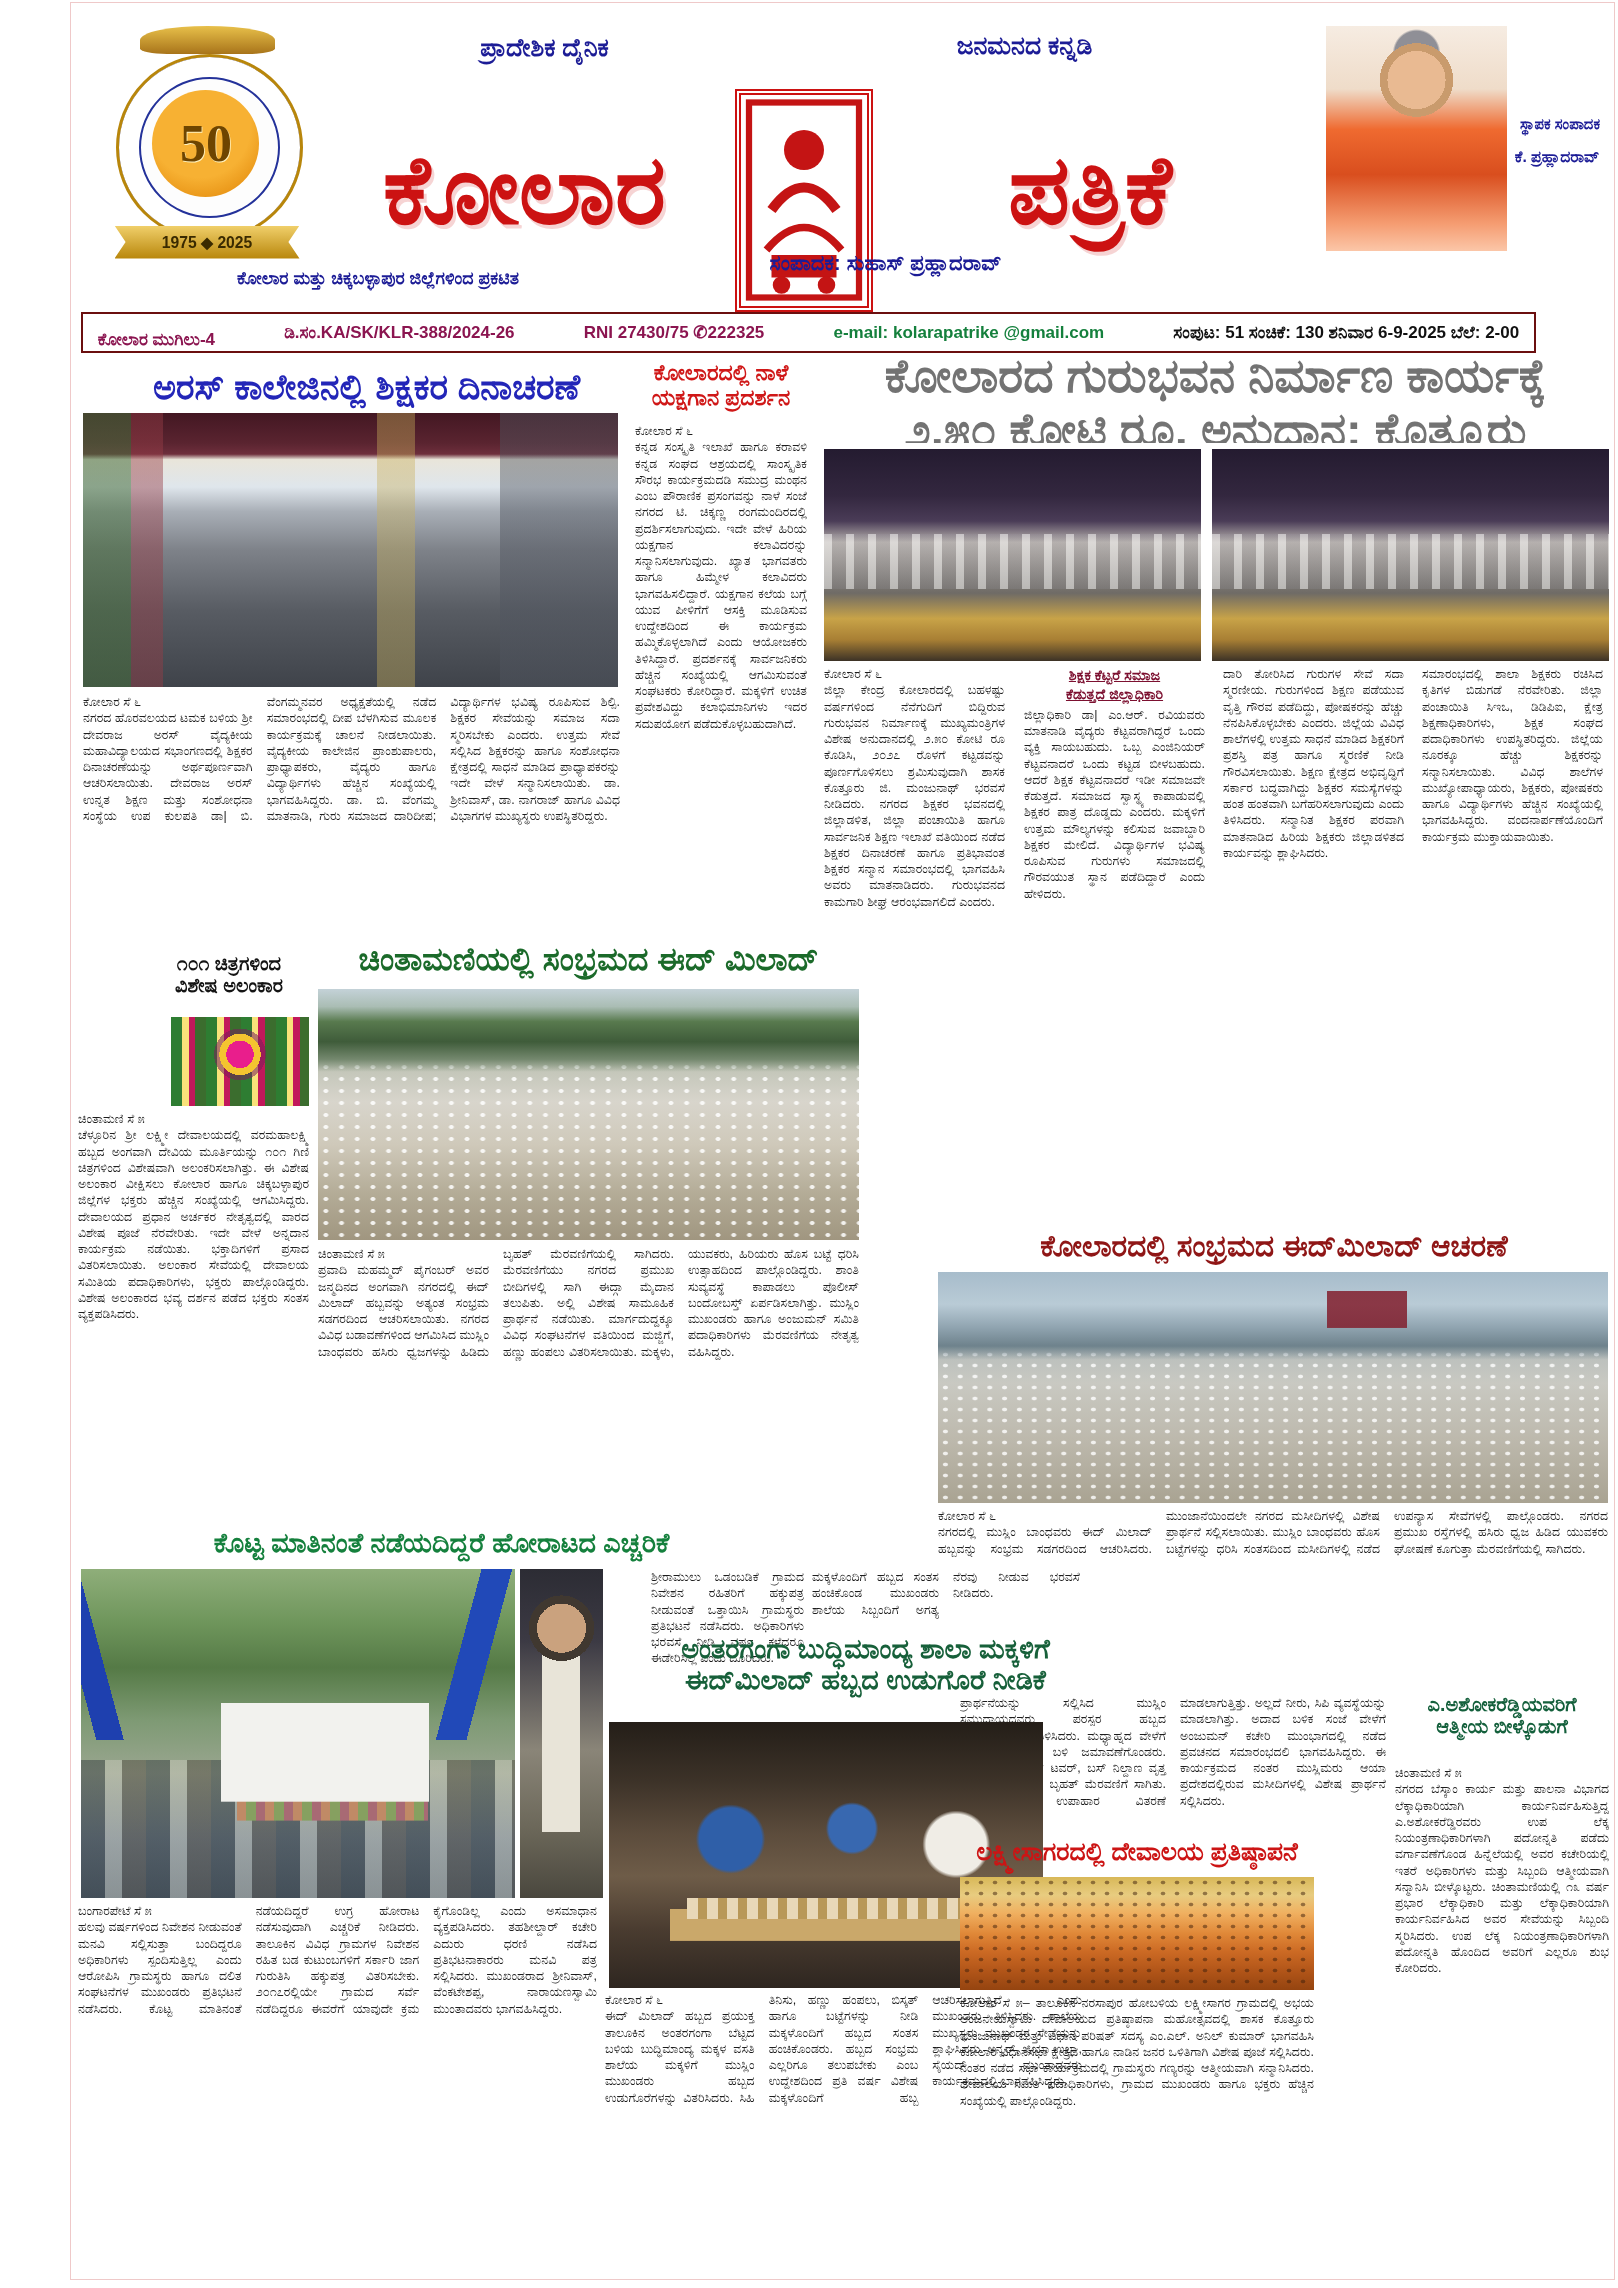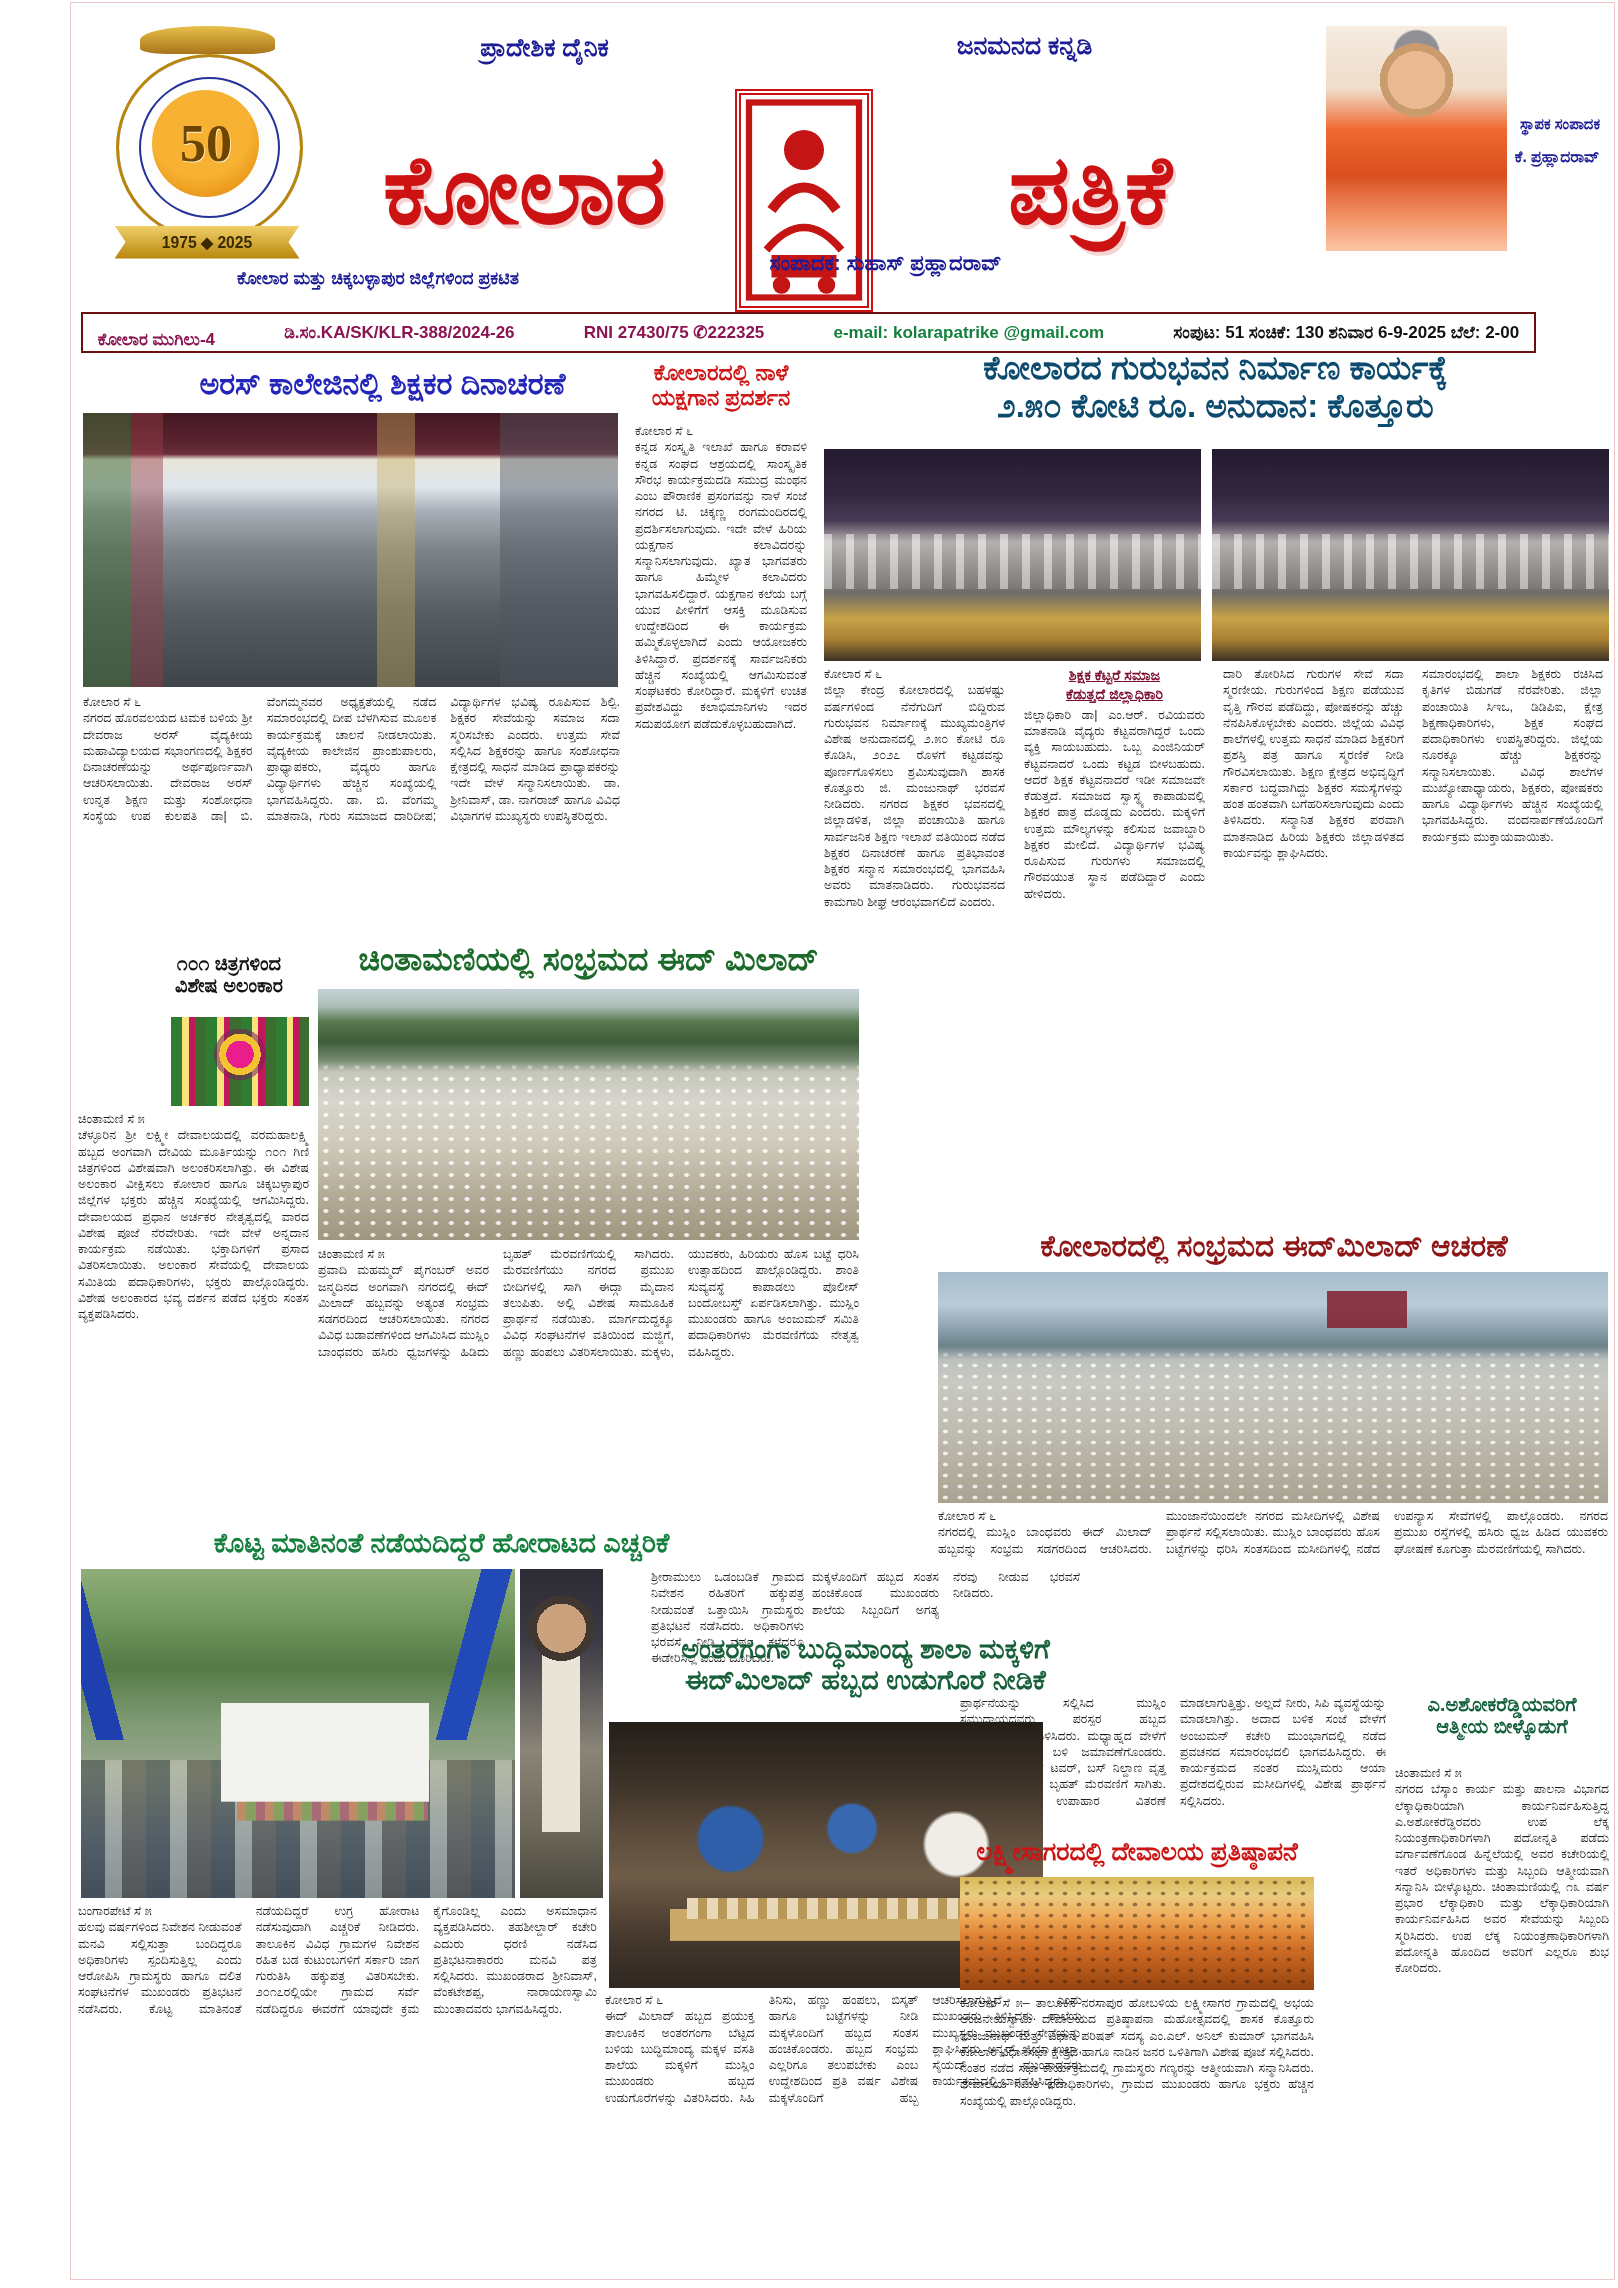--- a/index.html
+++ b/index.html
@@ -138,31 +138,31 @@
 
   <div class="abs" style="left:81px;top:312px;width:1455px;height:41px;border:2.8px solid #6b0f0f;box-sizing:border-box;
               display:flex;align-items:center;justify-content:space-between;padding:0 14.8px;font-size:17px;font-weight:bold;background:#fff;">
     <span style="color:#8b1550;margin-top:14px;">ಕೋಲಾರ ಮುಗಿಲು-4</span>
     <span style="color:#8b1550;">ಡಿ.ಸಂ.KA/SK/KLR-388/2024-26</span>
     <span style="color:#8b1550;">RNI 27430/75 ✆222325</span>
     <span style="color:#15803d;">e-mail: kolarapatrike @gmail.com</span>
     <span style="color:#111;">ಸಂಪುಟ: 51 ಸಂಚಿಕೆ: 130 ಶನಿವಾರ 6-9-2025 ಬೆಲೆ: 2-00</span>
   </div>
 
-  <div class="abs hl" style="left:100px;top:367px;width:565px;height:42px;font-size:30px;color:#2326b8;">ಅರಸ್ ಕಾಲೇಜಿನಲ್ಲಿ ಶಿಕ್ಷಕರ ದಿನಾಚರಣೆ</div>
+  <div class="abs hl" style="left:84px;top:367px;width:565px;height:42px;font-size:35px;color:#2326b8;">ಅರಸ್ ಕಾಲೇಜಿನಲ್ಲಿ ಶಿಕ್ಷಕರ ದಿನಾಚರಣೆ</div>
   <div class="abs photo ph-a" style="left:83px;top:413px;width:535px;height:274px;"></div>
   <div class="abs body-text cols3" style="left:83px;top:694px;width:537px;height:260px;">ಕೋಲಾರ ಸೆ ೬
 ನಗರದ ಹೊರವಲಯದ ಟಮಕ ಬಳಿಯ ಶ್ರೀ ದೇವರಾಜ ಅರಸ್ ವೈದ್ಯಕೀಯ ಮಹಾವಿದ್ಯಾಲಯದ ಸಭಾಂಗಣದಲ್ಲಿ ಶಿಕ್ಷಕರ ದಿನಾಚರಣೆಯನ್ನು ಅರ್ಥಪೂರ್ಣವಾಗಿ ಆಚರಿಸಲಾಯಿತು. ದೇವರಾಜ ಅರಸ್ ಉನ್ನತ ಶಿಕ್ಷಣ ಮತ್ತು ಸಂಶೋಧನಾ ಸಂಸ್ಥೆಯ ಉಪ ಕುಲಪತಿ ಡಾ| ಬಿ. ವೆಂಗಮ್ಮನವರ ಅಧ್ಯಕ್ಷತೆಯಲ್ಲಿ ನಡೆದ ಸಮಾರಂಭದಲ್ಲಿ ದೀಪ ಬೆಳಗಿಸುವ ಮೂಲಕ ಕಾರ್ಯಕ್ರಮಕ್ಕೆ ಚಾಲನೆ ನೀಡಲಾಯಿತು. ವೈದ್ಯಕೀಯ ಕಾಲೇಜಿನ ಪ್ರಾಂಶುಪಾಲರು, ಪ್ರಾಧ್ಯಾಪಕರು, ವೈದ್ಯರು ಹಾಗೂ ವಿದ್ಯಾರ್ಥಿಗಳು ಹೆಚ್ಚಿನ ಸಂಖ್ಯೆಯಲ್ಲಿ ಭಾಗವಹಿಸಿದ್ದರು. ಡಾ. ಬಿ. ವೆಂಗಮ್ಮ ಮಾತನಾಡಿ, ಗುರು ಸಮಾಜದ ದಾರಿದೀಪ; ವಿದ್ಯಾರ್ಥಿಗಳ ಭವಿಷ್ಯ ರೂಪಿಸುವ ಶಿಲ್ಪಿ. ಶಿಕ್ಷಕರ ಸೇವೆಯನ್ನು ಸಮಾಜ ಸದಾ ಸ್ಮರಿಸಬೇಕು ಎಂದರು. ಉತ್ತಮ ಸೇವೆ ಸಲ್ಲಿಸಿದ ಶಿಕ್ಷಕರನ್ನು ಹಾಗೂ ಸಂಶೋಧನಾ ಕ್ಷೇತ್ರದಲ್ಲಿ ಸಾಧನೆ ಮಾಡಿದ ಪ್ರಾಧ್ಯಾಪಕರನ್ನು ಇದೇ ವೇಳೆ ಸನ್ಮಾನಿಸಲಾಯಿತು. ಡಾ. ಶ್ರೀನಿವಾಸ್, ಡಾ. ನಾಗರಾಜ್ ಹಾಗೂ ವಿವಿಧ ವಿಭಾಗಗಳ ಮುಖ್ಯಸ್ಥರು ಉಪಸ್ಥಿತರಿದ್ದರು.</div>
 
   <div class="abs hl" style="left:635px;top:360px;width:172px;height:57px;font-size:22px;color:#d01818;">ಕೋಲಾರದಲ್ಲಿ ನಾಳೆ
 ಯಕ್ಷಗಾನ ಪ್ರದರ್ಶನ</div>
   <div class="abs body-text" style="left:635px;top:423px;width:172px;height:532px;">ಕೋಲಾರ ಸೆ ೬
 ಕನ್ನಡ ಸಂಸ್ಕೃತಿ ಇಲಾಖೆ ಹಾಗೂ ಕರಾವಳಿ ಕನ್ನಡ ಸಂಘದ ಆಶ್ರಯದಲ್ಲಿ ಸಾಂಸ್ಕೃತಿಕ ಸೌರಭ ಕಾರ್ಯಕ್ರಮದಡಿ ಸಮುದ್ರ ಮಂಥನ ಎಂಬ ಪೌರಾಣಿಕ ಪ್ರಸಂಗವನ್ನು ನಾಳೆ ಸಂಜೆ ನಗರದ ಟಿ. ಚಿಕ್ಕಣ್ಣ ರಂಗಮಂದಿರದಲ್ಲಿ ಪ್ರದರ್ಶಿಸಲಾಗುವುದು. ಇದೇ ವೇಳೆ ಹಿರಿಯ ಯಕ್ಷಗಾನ ಕಲಾವಿದರನ್ನು ಸನ್ಮಾನಿಸಲಾಗುವುದು. ಖ್ಯಾತ ಭಾಗವತರು ಹಾಗೂ ಹಿಮ್ಮೇಳ ಕಲಾವಿದರು ಭಾಗವಹಿಸಲಿದ್ದಾರೆ. ಯಕ್ಷಗಾನ ಕಲೆಯ ಬಗ್ಗೆ ಯುವ ಪೀಳಿಗೆಗೆ ಆಸಕ್ತಿ ಮೂಡಿಸುವ ಉದ್ದೇಶದಿಂದ ಈ ಕಾರ್ಯಕ್ರಮ ಹಮ್ಮಿಕೊಳ್ಳಲಾಗಿದೆ ಎಂದು ಆಯೋಜಕರು ತಿಳಿಸಿದ್ದಾರೆ. ಪ್ರದರ್ಶನಕ್ಕೆ ಸಾರ್ವಜನಿಕರು ಹೆಚ್ಚಿನ ಸಂಖ್ಯೆಯಲ್ಲಿ ಆಗಮಿಸುವಂತೆ ಸಂಘಟಕರು ಕೋರಿದ್ದಾರೆ. ಮಕ್ಕಳಿಗೆ ಉಚಿತ ಪ್ರವೇಶವಿದ್ದು ಕಲಾಭಿಮಾನಿಗಳು ಇದರ ಸದುಪಯೋಗ ಪಡೆದುಕೊಳ್ಳಬಹುದಾಗಿದೆ.</div>
 
-  <div class="abs hl" style="left:821px;top:349px;width:789px;height:94px;font-size:33px;color:#0c4a6e;">ಕೋಲಾರದ ಗುರುಭವನ ನಿರ್ಮಾಣ ಕಾರ್ಯಕ್ಕೆ
+  <div class="abs hl" style="left:821px;top:349px;width:789px;height:94px;font-size:47px;color:#737373;">ಕೋಲಾರದ ಗುರುಭವನ ನಿರ್ಮಾಣ ಕಾರ್ಯಕ್ಕೆ
 ೨.೫೦ ಕೋಟಿ ರೂ. ಅನುದಾನ: ಕೊತ್ತೂರು</div>
   <div class="abs photo ph-stage" style="left:824px;top:449px;width:377px;height:212px;"></div>
   <div class="abs photo ph-stage" style="left:1212px;top:449px;width:397px;height:212px;"></div>
   <div class="abs body-text" style="left:824px;top:666px;width:181px;height:559px;">ಕೋಲಾರ ಸೆ ೬
 ಜಿಲ್ಲಾ ಕೇಂದ್ರ ಕೋಲಾರದಲ್ಲಿ ಬಹಳಷ್ಟು ವರ್ಷಗಳಿಂದ ನೆನೆಗುದಿಗೆ ಬಿದ್ದಿರುವ ಗುರುಭವನ ನಿರ್ಮಾಣಕ್ಕೆ ಮುಖ್ಯಮಂತ್ರಿಗಳ ವಿಶೇಷ ಅನುದಾನದಲ್ಲಿ ೨.೫೦ ಕೋಟಿ ರೂ ಕೊಡಿಸಿ, ೨೦೨೭ ರೊಳಗೆ ಕಟ್ಟಡವನ್ನು ಪೂರ್ಣಗೊಳಿಸಲು ಶ್ರಮಿಸುವುದಾಗಿ ಶಾಸಕ ಕೊತ್ತೂರು ಜಿ. ಮಂಜುನಾಥ್ ಭರವಸೆ ನೀಡಿದರು. ನಗರದ ಶಿಕ್ಷಕರ ಭವನದಲ್ಲಿ ಜಿಲ್ಲಾಡಳಿತ, ಜಿಲ್ಲಾ ಪಂಚಾಯಿತಿ ಹಾಗೂ ಸಾರ್ವಜನಿಕ ಶಿಕ್ಷಣ ಇಲಾಖೆ ವತಿಯಿಂದ ನಡೆದ ಶಿಕ್ಷಕರ ದಿನಾಚರಣೆ ಹಾಗೂ ಪ್ರತಿಭಾವಂತ ಶಿಕ್ಷಕರ ಸನ್ಮಾನ ಸಮಾರಂಭದಲ್ಲಿ ಭಾಗವಹಿಸಿ ಅವರು ಮಾತನಾಡಿದರು. ಗುರುಭವನದ ಕಾಮಗಾರಿ ಶೀಘ್ರ ಆರಂಭವಾಗಲಿದೆ ಎಂದರು.</div>
   <div class="abs" style="left:1024px;top:666px;width:181px;height:559px;overflow:hidden;">
     <div class="sub-head">ಶಿಕ್ಷಕ ಕೆಟ್ಟರೆ ಸಮಾಜ
 ಕೆಡುತ್ತದೆ ಜಿಲ್ಲಾಧಿಕಾರಿ</div>
     <div class="body-text">ಜಿಲ್ಲಾಧಿಕಾರಿ ಡಾ| ಎಂ.ಆರ್. ರವಿಯವರು ಮಾತನಾಡಿ ವೈದ್ಯರು ಕೆಟ್ಟವರಾಗಿದ್ದರೆ ಒಂದು ವ್ಯಕ್ತಿ ಸಾಯಬಹುದು. ಒಬ್ಬ ಎಂಜಿನಿಯರ್ ಕೆಟ್ಟವನಾದರೆ ಒಂದು ಕಟ್ಟಡ ಬೀಳಬಹುದು. ಆದರೆ ಶಿಕ್ಷಕ ಕೆಟ್ಟವನಾದರೆ ಇಡೀ ಸಮಾಜವೇ ಕೆಡುತ್ತದೆ. ಸಮಾಜದ ಸ್ವಾಸ್ಥ್ಯ ಕಾಪಾಡುವಲ್ಲಿ ಶಿಕ್ಷಕರ ಪಾತ್ರ ದೊಡ್ಡದು ಎಂದರು. ಮಕ್ಕಳಿಗೆ ಉತ್ತಮ ಮೌಲ್ಯಗಳನ್ನು ಕಲಿಸುವ ಜವಾಬ್ದಾರಿ ಶಿಕ್ಷಕರ ಮೇಲಿದೆ. ವಿದ್ಯಾರ್ಥಿಗಳ ಭವಿಷ್ಯ ರೂಪಿಸುವ ಗುರುಗಳು ಸಮಾಜದಲ್ಲಿ ಗೌರವಯುತ ಸ್ಥಾನ ಪಡೆದಿದ್ದಾರೆ ಎಂದು ಹೇಳಿದರು.</div>
   </div>

